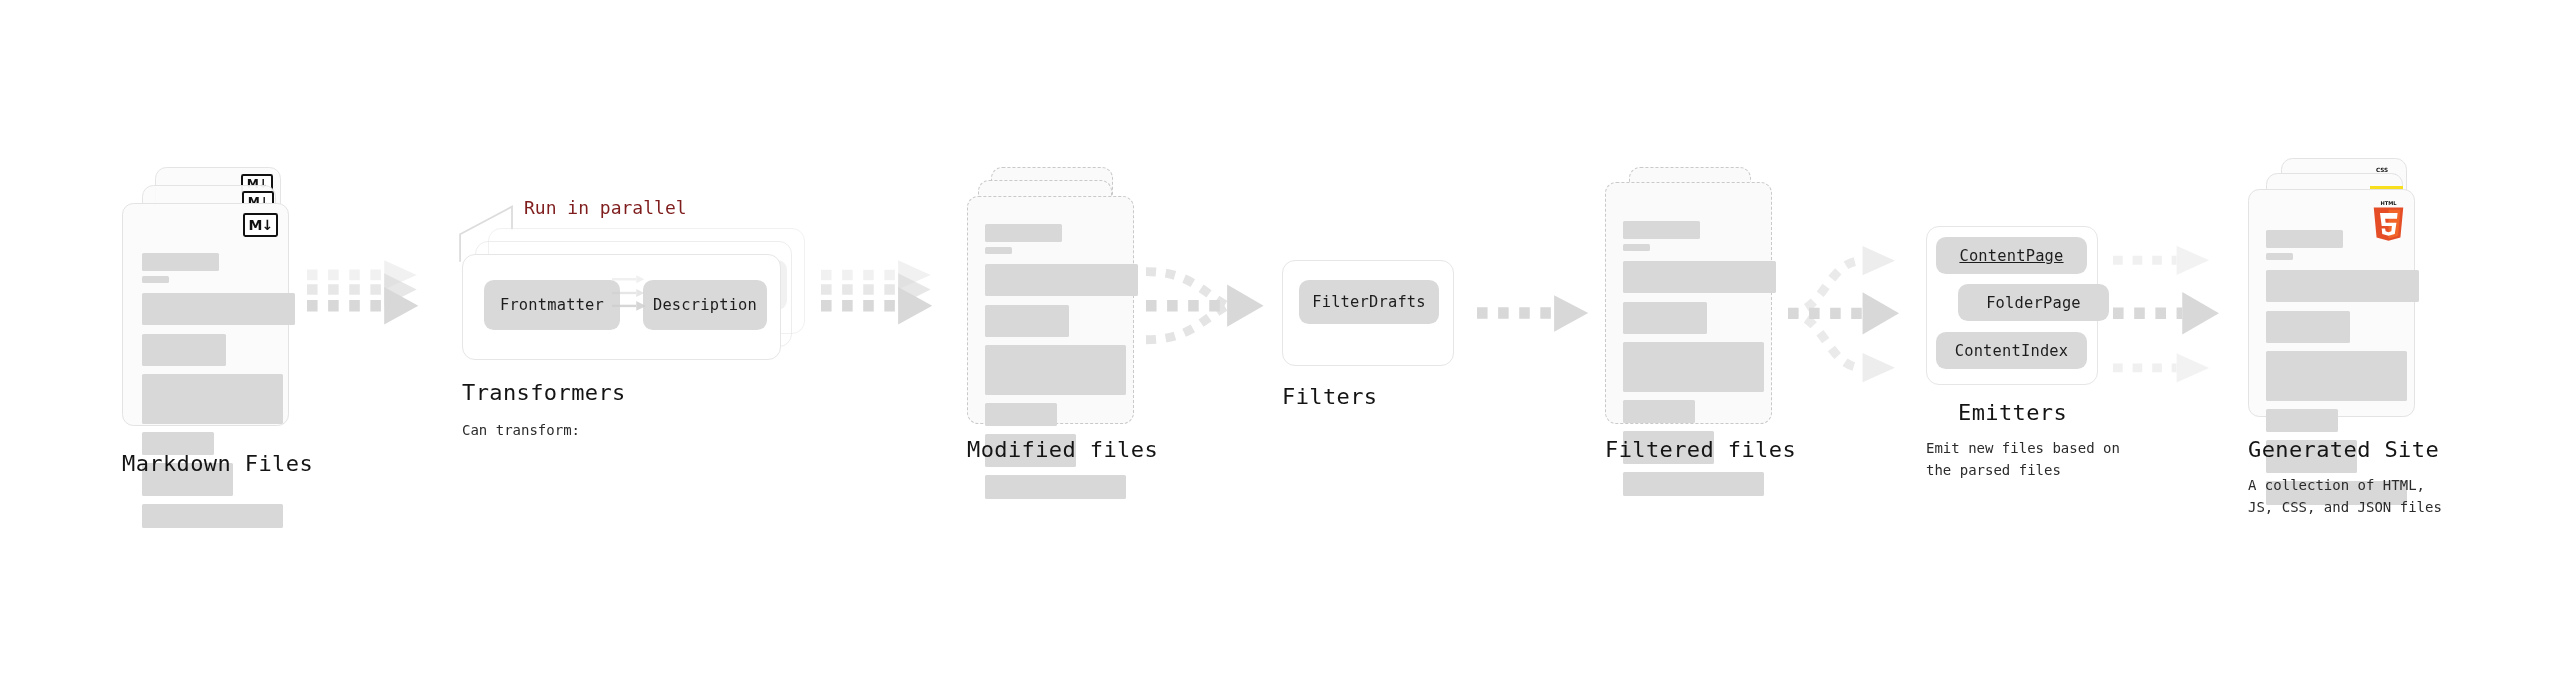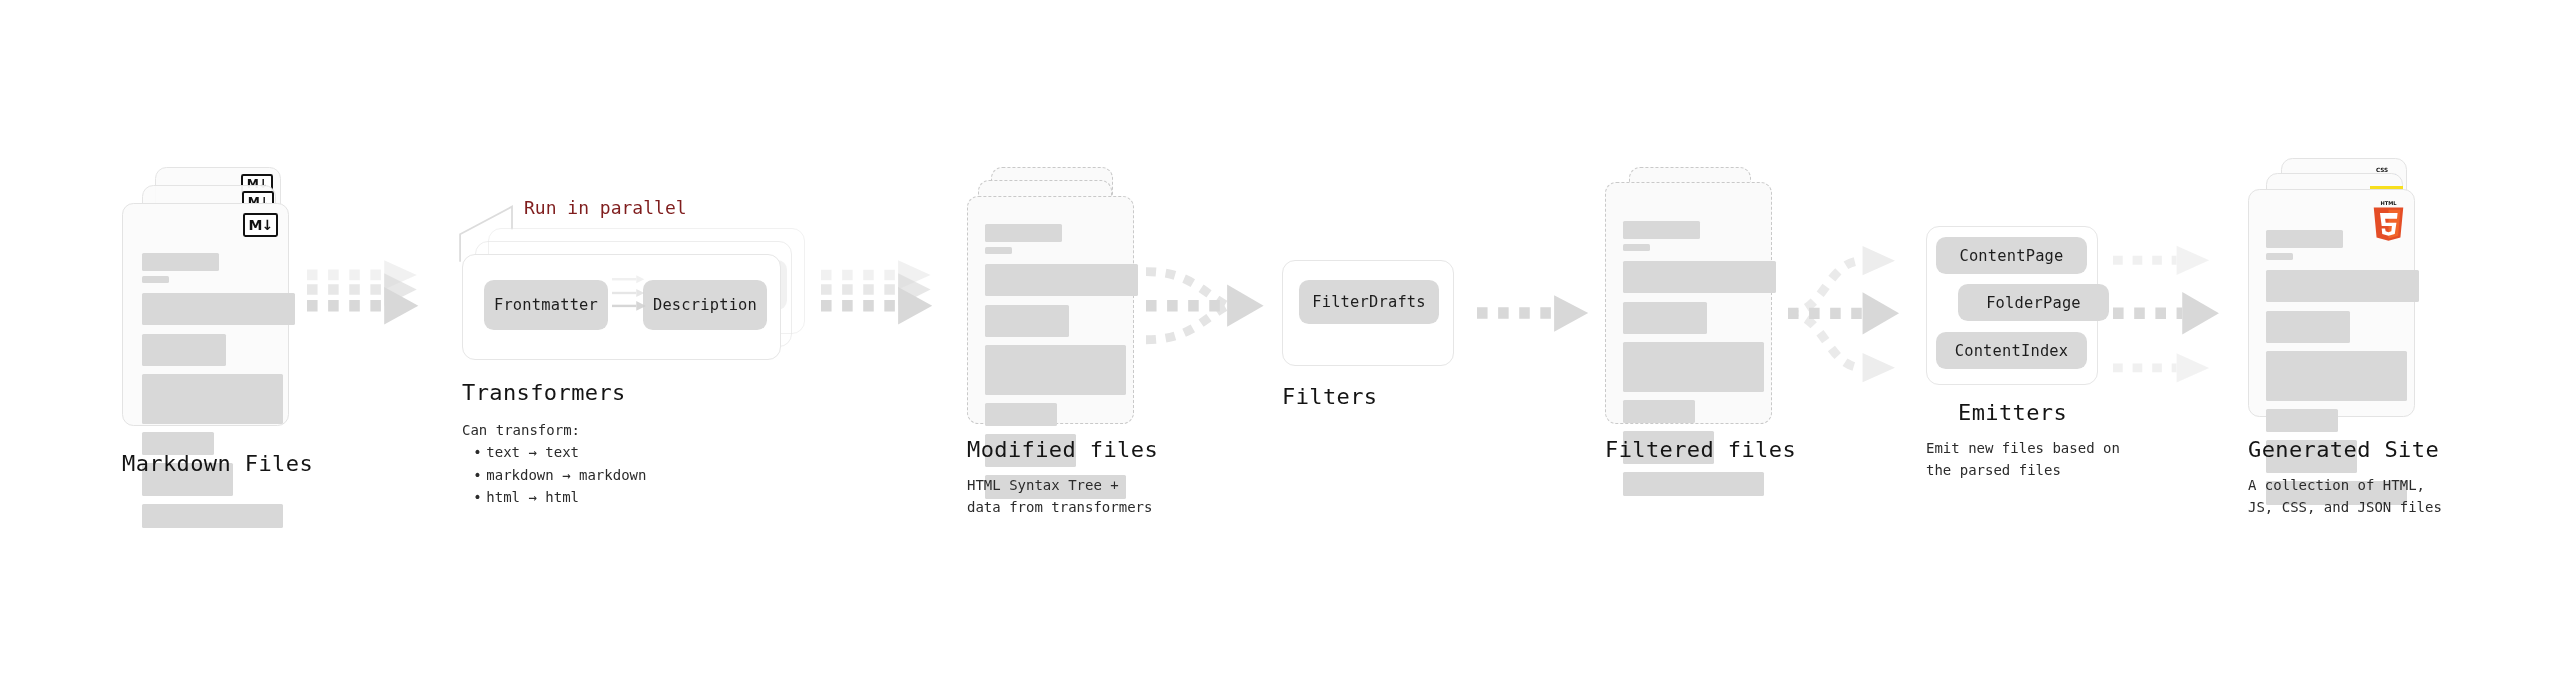--- a/index.html
+++ b/index.html
@@ -155,47 +155,40 @@
 
   <div class="gbox ghost" style="left:488px;top:228px;width:317px;height:106px;opacity:.55;"></div>
   <div class="chip ghost" style="left:510px;top:260px;width:118px;height:50px;opacity:.55;"></div>
   <div class="chip ghost" style="left:669px;top:260px;width:118px;height:50px;opacity:.55;"></div>
 
   <div class="gbox ghost" style="left:475px;top:241px;width:317px;height:106px;opacity:.7;"></div>
   <div class="chip ghost" style="left:497px;top:274px;width:118px;height:50px;opacity:.7;"></div>
   <div class="chip ghost" style="left:657px;top:274px;width:118px;height:50px;opacity:.7;"></div>
 
   <div class="gbox" style="left:462px;top:254px;width:319px;height:106px;"></div>
-  <div class="chip" style="left:484px;top:280px;width:124px;height:50px;">Frontmatter</div>
+  <div class="chip" style="left:484px;top:280px;width:136px;height:50px;">Frontmatter</div>
   <div class="chip" style="left:643px;top:280px;width:124px;height:50px;">Description</div>
 
   <svg class="arrowsvg" width="89" height="57" style="left:612px;top:275px;" viewBox="0 0 110 70">
     <g opacity="0.3">
       <line x1="0" y1="5" x2="30" y2="5" stroke="#cfcfcf" stroke-width="3"></line>
       <polygon points="30,0 40,5 30,10" fill="#cfcfcf"></polygon>
     </g>
     <g opacity="0.5">
       <line x1="0" y1="22" x2="30" y2="22" stroke="#cfcfcf" stroke-width="3"></line>
       <polygon points="30,17 40,22 30,27" fill="#cfcfcf"></polygon>
     </g>
     <g opacity="0.85">
       <line x1="0" y1="38" x2="30" y2="38" stroke="#cfcfcf" stroke-width="3"></line>
       <polygon points="30,32 42,38 30,44" fill="#cfcfcf"></polygon>
     </g>
   </svg>
 
   <div class="cap-title" style="left:462px;top:380px;">Transformers</div>
   <div class="cap-sub" style="left:462px;top:419px;">Can transform:</div>
-  <div class="cap-list" style="left:470px;top:441px;">
-    <ul id="tf-list">
-        <li>text → text</li>
-        <li>markdown → markdown</li>
-        <li>html → html</li>
-      </ul>
-  </div>
 
   <svg class="arrowsvg" width="138" height="98" style="left:821px;top:260px;" viewBox="0 0 170 120">
     <g opacity="0.35">
       <line x1="0" y1="18" x2="95" y2="18" stroke="#d8d8d8" stroke-width="13" stroke-dasharray="13 13"></line>
       <polygon points="95,0 135,18 95,36" fill="#d8d8d8"></polygon>
     </g>
     <g opacity="0.6">
       <line x1="0" y1="36" x2="95" y2="36" stroke="#d8d8d8" stroke-width="13" stroke-dasharray="13 13"></line>
       <polygon points="95,16 135,36 95,56" fill="#d8d8d8"></polygon>
     </g>
@@ -214,22 +207,20 @@
         <div class="ln" style="width: 27px; height: 7.3px; margin-bottom: 9.8px;"></div>
         <div class="ln" style="width: 153px; height: 32.5px; margin-bottom: 8.1px;"></div>
         <div class="ln" style="width: 84px; height: 32.5px; margin-bottom: 8.1px;"></div>
         <div class="ln" style="width: 141px; height: 50px; margin-bottom: 8.1px;"></div>
         <div class="ln" style="width: 72px; height: 23px; margin-bottom: 8.1px;"></div>
         <div class="ln" style="width: 91px; height: 32.5px; margin-bottom: 8.1px;"></div>
         <div class="ln" style="width: 141px; height: 24.4px; margin-bottom: 8.1px;"></div>
       </div>
   </div>
   <div class="cap-title" style="left:967px;top:437px;">Modified files</div>
-  <div class="cap-sub" style="left:967px;top:474px;">HTML Syntax Tree +
-data from transformers</div>
 
   <svg class="arrowsvg" width="146" height="106" style="left:1146px;top:260px;" viewBox="0 0 180 130">
     <path d="M0,14 C55,14 70,40 100,56" fill="none" stroke="#e4e4e4" stroke-width="11" stroke-dasharray="12 12"></path>
     <path d="M0,98 C55,98 70,72 100,56" fill="none" stroke="#e4e4e4" stroke-width="11" stroke-dasharray="12 12"></path>
     <line x1="0" y1="56" x2="100" y2="56" stroke="#d8d8d8" stroke-width="14" stroke-dasharray="13 13"></line>
     <polygon points="100,30 145,56 100,82" fill="#d8d8d8"></polygon>
   </svg>
 
   <div class="gbox" style="left:1282px;top:260px;width:172px;height:106px;"></div>
   <div class="chip" style="left:1299px;top:280px;width:140px;height:44px;">FilterDrafts</div>
@@ -259,21 +250,21 @@
   <svg class="arrowsvg" width="154" height="163" style="left:1788px;top:244px;" viewBox="0 0 190 200">
     <path d="M0,85 C45,85 48,20 92,20" fill="none" stroke="#eaeaea" stroke-width="11" stroke-dasharray="12 12"></path>
     <polygon points="92,2 132,20 92,38" fill="#ededed"></polygon>
     <path d="M0,85 C45,85 48,152 92,152" fill="none" stroke="#eaeaea" stroke-width="11" stroke-dasharray="12 12"></path>
     <polygon points="92,134 132,152 92,170" fill="#ededed"></polygon>
     <line x1="0" y1="85" x2="92" y2="85" stroke="#d8d8d8" stroke-width="14" stroke-dasharray="13 13"></line>
     <polygon points="92,59 137,85 92,111" fill="#d8d8d8"></polygon>
   </svg>
 
   <div class="gbox" style="left:1926px;top:226px;width:172px;height:159px;"></div>
-  <div class="chip" style="left:1936px;top:237px;width:151px;height:37px;">ContentPage</div>
+  <div class="chip" style="left:1936px;top:237px;width:151px;height:37px;text-decoration:underline;">ContentPage</div>
   <div class="chip" style="left:1936px;top:284px;width:151px;height:37px;margin-left:22px;">FolderPage</div>
   <div class="chip" style="left:1936px;top:332px;width:151px;height:37px;">ContentIndex</div>
   <div class="cap-title" style="left:1926px;top:400px;margin-left:32px;">Emitters</div>
   <div class="cap-sub" style="left:1926px;top:437px;">Emit new files based on
 the parsed files</div>
 
   <svg class="arrowsvg" width="163" height="163" style="left:2113px;top:244px;" viewBox="0 0 200 200">
     <g opacity="0.45">
       <line x1="0" y1="20" x2="78" y2="20" stroke="#e0e0e0" stroke-width="11" stroke-dasharray="12 12"></line>
       <polygon points="78,2 118,20 78,38" fill="#e3e3e3"></polygon>

